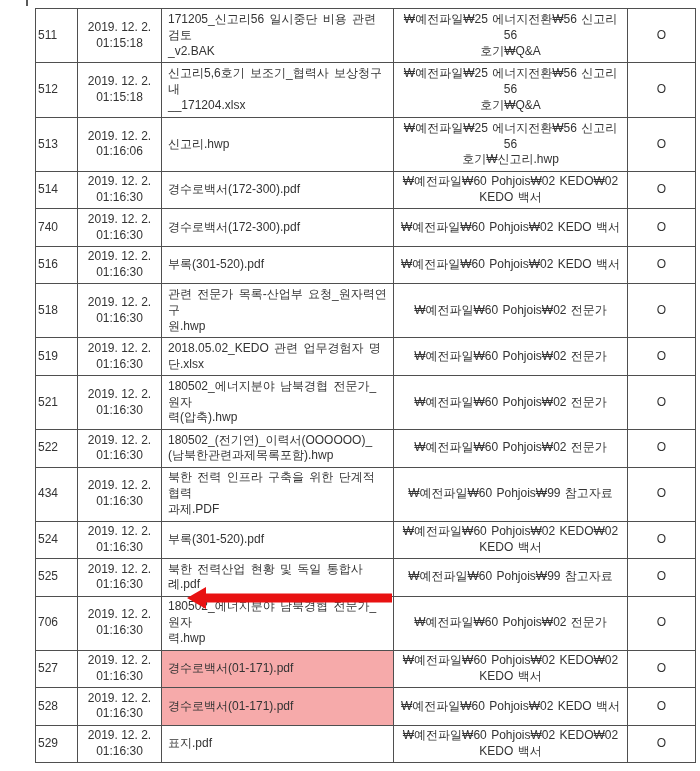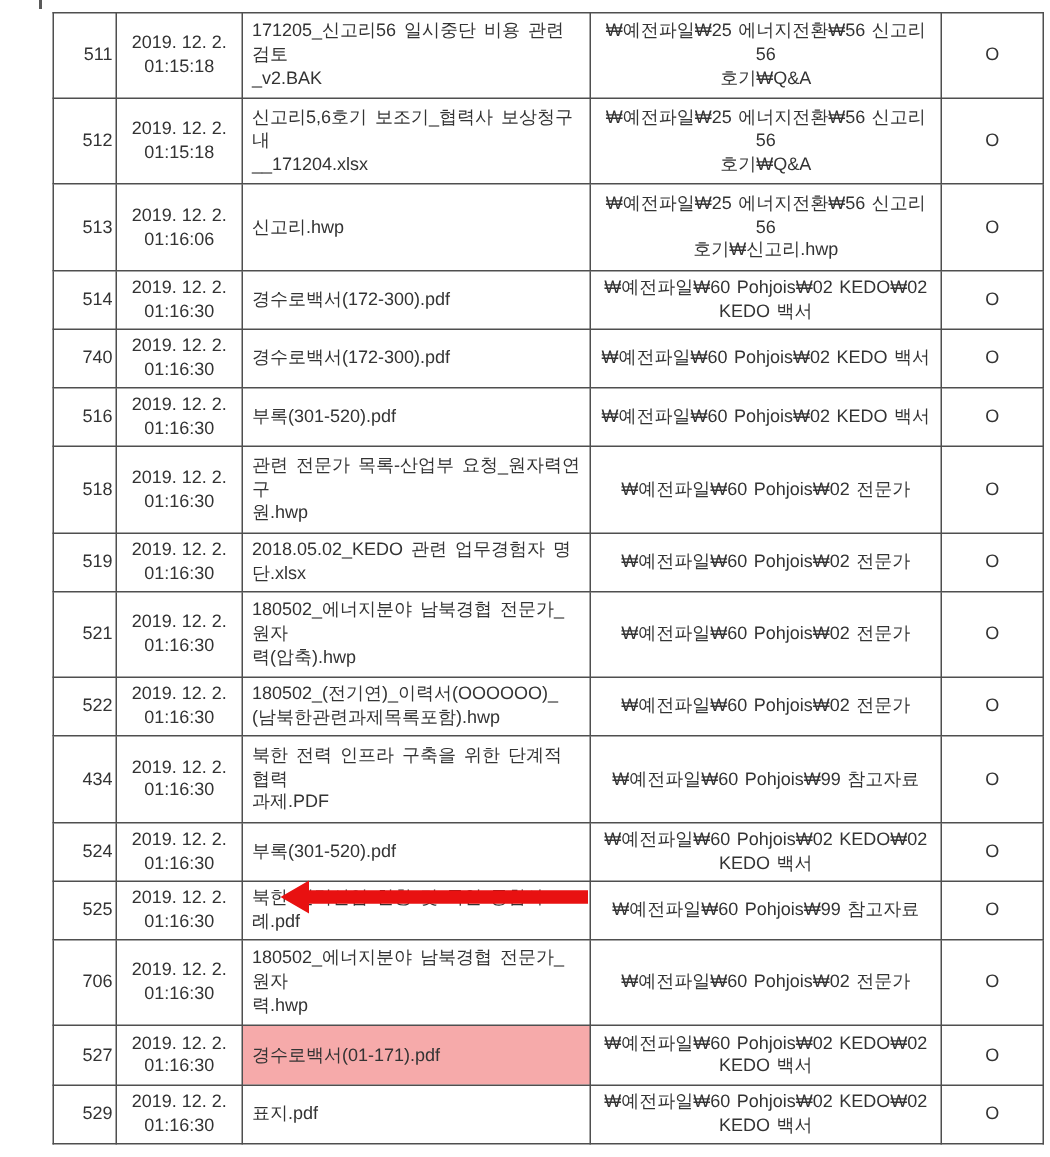--- a/index.html
+++ b/index.html
@@ -32,21 +32,21 @@
     border-collapse: collapse;
   }
   table.file-table td {
     border: 1.5px solid #4f4f4f;
     font-size: 12px;
     line-height: 1.32;
     color: #333333;
     vertical-align: middle;
     overflow: hidden;
   }
-  td.c-num   { text-align: right; padding: 1px 2px; }
+  td.c-num   { text-align: left; padding: 1px 2px; }
   td.c-date  { text-align: center; white-space: pre-line; padding: 1px 2px; }
   td.c-file  { text-align: left; white-space: pre-line; padding: 1px 6px; word-spacing: 2px; }
   td.c-path  { text-align: center; white-space: pre-line; padding: 1px 6px; word-spacing: 1px; }
   td.c-mark  { text-align: center; font-size: 13px; padding: 1px 2px; }
   svg.arrow-overlay {
     position: absolute;
     left: 0;
     top: 0;
     pointer-events: none;
   }
@@ -195,20 +195,28 @@
         <tr>
           <td class="c-num">527</td>
           <td class="c-date">2019. 12. 2.
 01:16:30</td>
           <td class="c-file" style="background: rgb(246, 170, 170);">경수로백서(01-171).pdf</td>
           <td class="c-path">₩예전파일₩60 Pohjois₩02 KEDO₩02
 KEDO 백서</td>
           <td class="c-mark">O</td>
         </tr>
         <tr>
+          <td class="c-num">528</td>
+          <td class="c-date">2019. 12. 2.
+01:16:30</td>
+          <td class="c-file" style="background: rgb(246, 170, 170);">경수로백서(01-171).pdf</td>
+          <td class="c-path">₩예전파일₩60 Pohjois₩02 KEDO 백서</td>
+          <td class="c-mark">O</td>
+        </tr>
+        <tr>
           <td class="c-num">529</td>
           <td class="c-date">2019. 12. 2.
 01:16:30</td>
           <td class="c-file">표지.pdf</td>
           <td class="c-path">₩예전파일₩60 Pohjois₩02 KEDO₩02
 KEDO 백서</td>
           <td class="c-mark">O</td>
         </tr>
       </tbody>
   </table>

